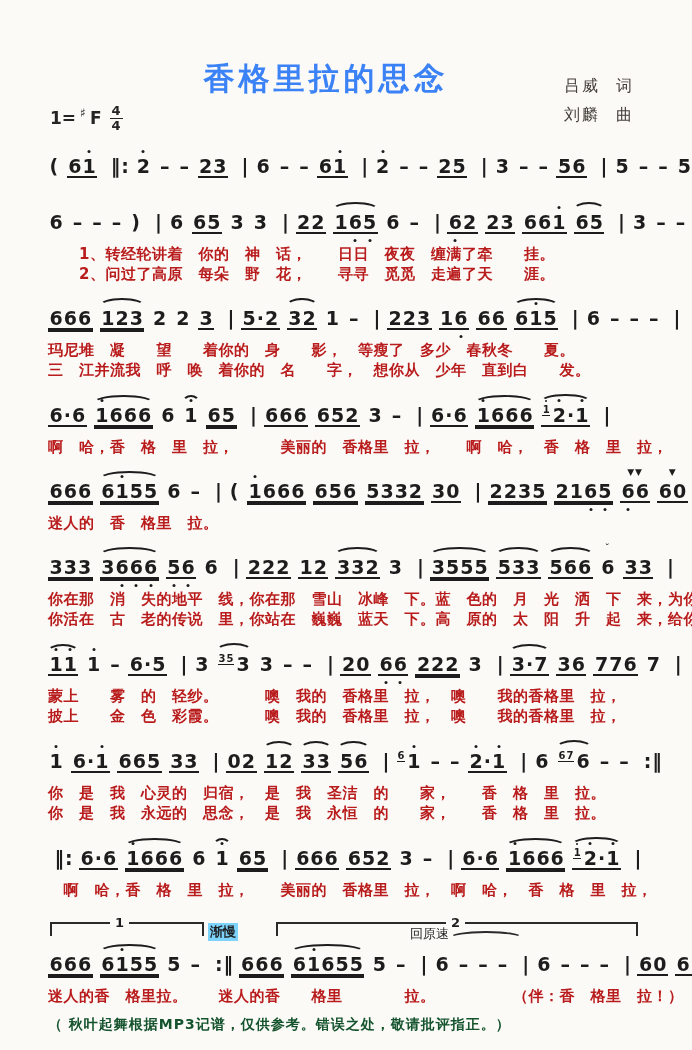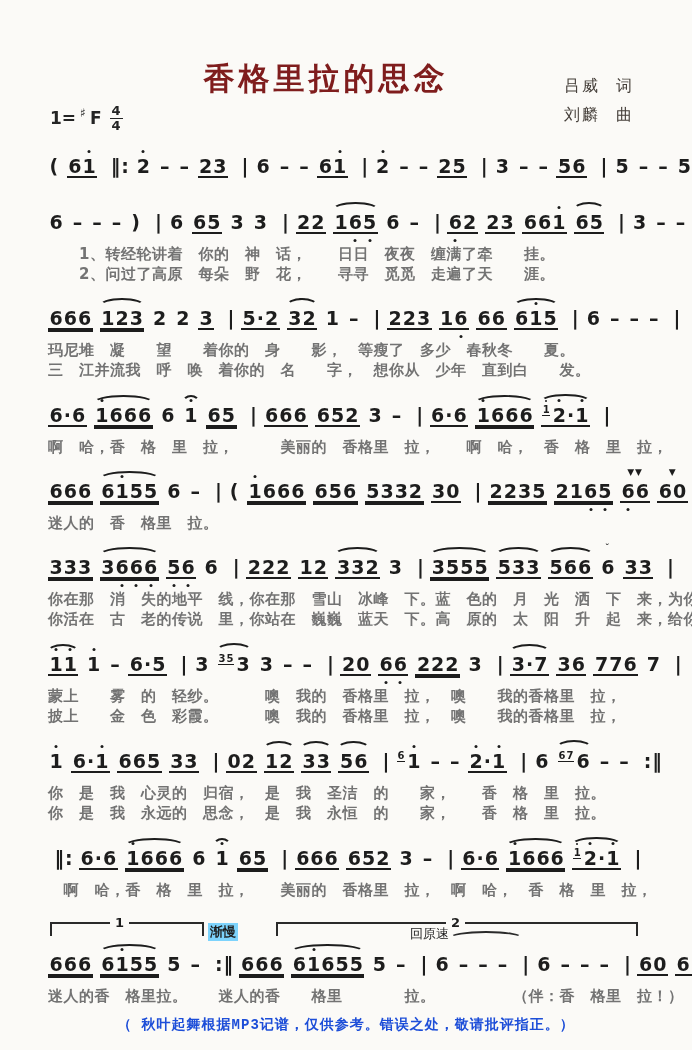--- a/index.html
+++ b/index.html
@@ -53,46 +53,46 @@
   }
   .ch{position:relative;display:inline-block;margin:0 0.5px;}
   .ch i{position:absolute;left:50%;transform:translateX(-50%);width:3px;height:3px;border-radius:50%;background:#1d1d1d;}
   .ch i.da{top:-7px;}
   .ch i.db{bottom:-7px;}
   .tok.u1 .ch i.db,.tok.u2 .ch i.db{bottom:-10px;}
   .mk{position:absolute;top:-14px;left:50%;transform:translateX(-50%);font-size:9px;letter-spacing:1px;white-space:nowrap;}
   .grace{font-size:10px;vertical-align:9px;border-bottom:1px solid #1d1d1d;margin-right:2px;letter-spacing:0;}
   .grace .ch i.da{top:-5px;width:2px;height:2px;}
   .lyr{
-    font-size:15px;line-height:20px;color:#737373;
+    font-size:15px;line-height:20px;color:#b91c1c;
     white-space:pre;font-weight:bold;letter-spacing:0.5px;
   }
   
   .volta-row{position:relative;height:30px;}
   .volta{position:absolute;top:12px;height:12px;border-top:2px solid #2a2a2a;border-left:2px solid #2a2a2a;border-right:2px solid #2a2a2a;}
   .v1{left:2px;width:150px;}
   .v2{left:228px;right:6px;}
   .vlabel{position:absolute;top:-9px;background:#fbfaf7;padding:0 5px;font-size:13px;font-weight:bold;}
   .v1 .vlabel{left:58px;}
   .v2 .vlabel{left:168px;}
   .rit{position:absolute;left:160px;top:13px;font-size:13px;font-weight:bold;background:#7dd3fc;padding:0 2px;}
   .atempo{position:absolute;left:132px;top:1px;font-size:13px;font-weight:normal;background:transparent;}
   .atempo::after{content:"";position:absolute;left:100%;top:6px;width:70px;height:10px;border:2px solid transparent;border-top-color:#2a2a2a;border-radius:50%;}
   
   .footer{
-    text-align:center;font-size:14px;font-weight:bold;color:#1d4ed8;
-    margin-top:6px;letter-spacing:1px;white-space:pre;font-family:Liberation Mono, monospace;
+    font-size:14px;font-weight:bold;color:#14532d;
+    margin-top:6px;letter-spacing:1px;white-space:pre;
   }
 </style>
 </head>
 <body>
 
 <div class="page">
 
-  <div class="title" style="color: #7f1d1d;">香格里拉的思念</div>
+  <div class="title" style="color: #3b82f6;">香格里拉的思念</div>
 
   <div class="credits">
     <div class="credit-row"><span>吕威</span><span class="role">词</span></div>
     <div class="credit-row"><span>刘麟</span><span class="role">曲</span></div>
   </div>
 
   <div class="keysig">
     <span>1=</span>
       <span class="sharp">♯</span>
       <span>F</span>

